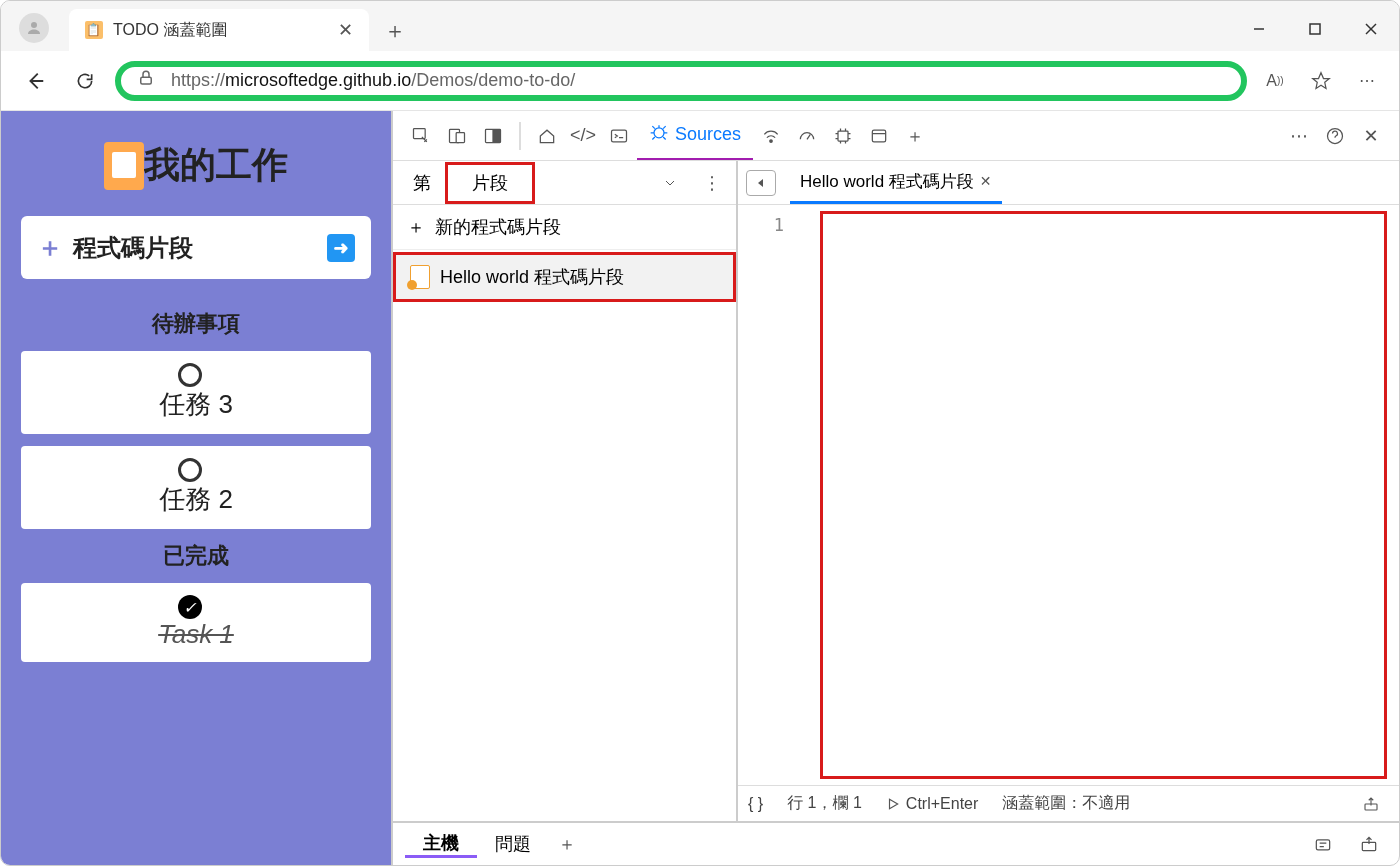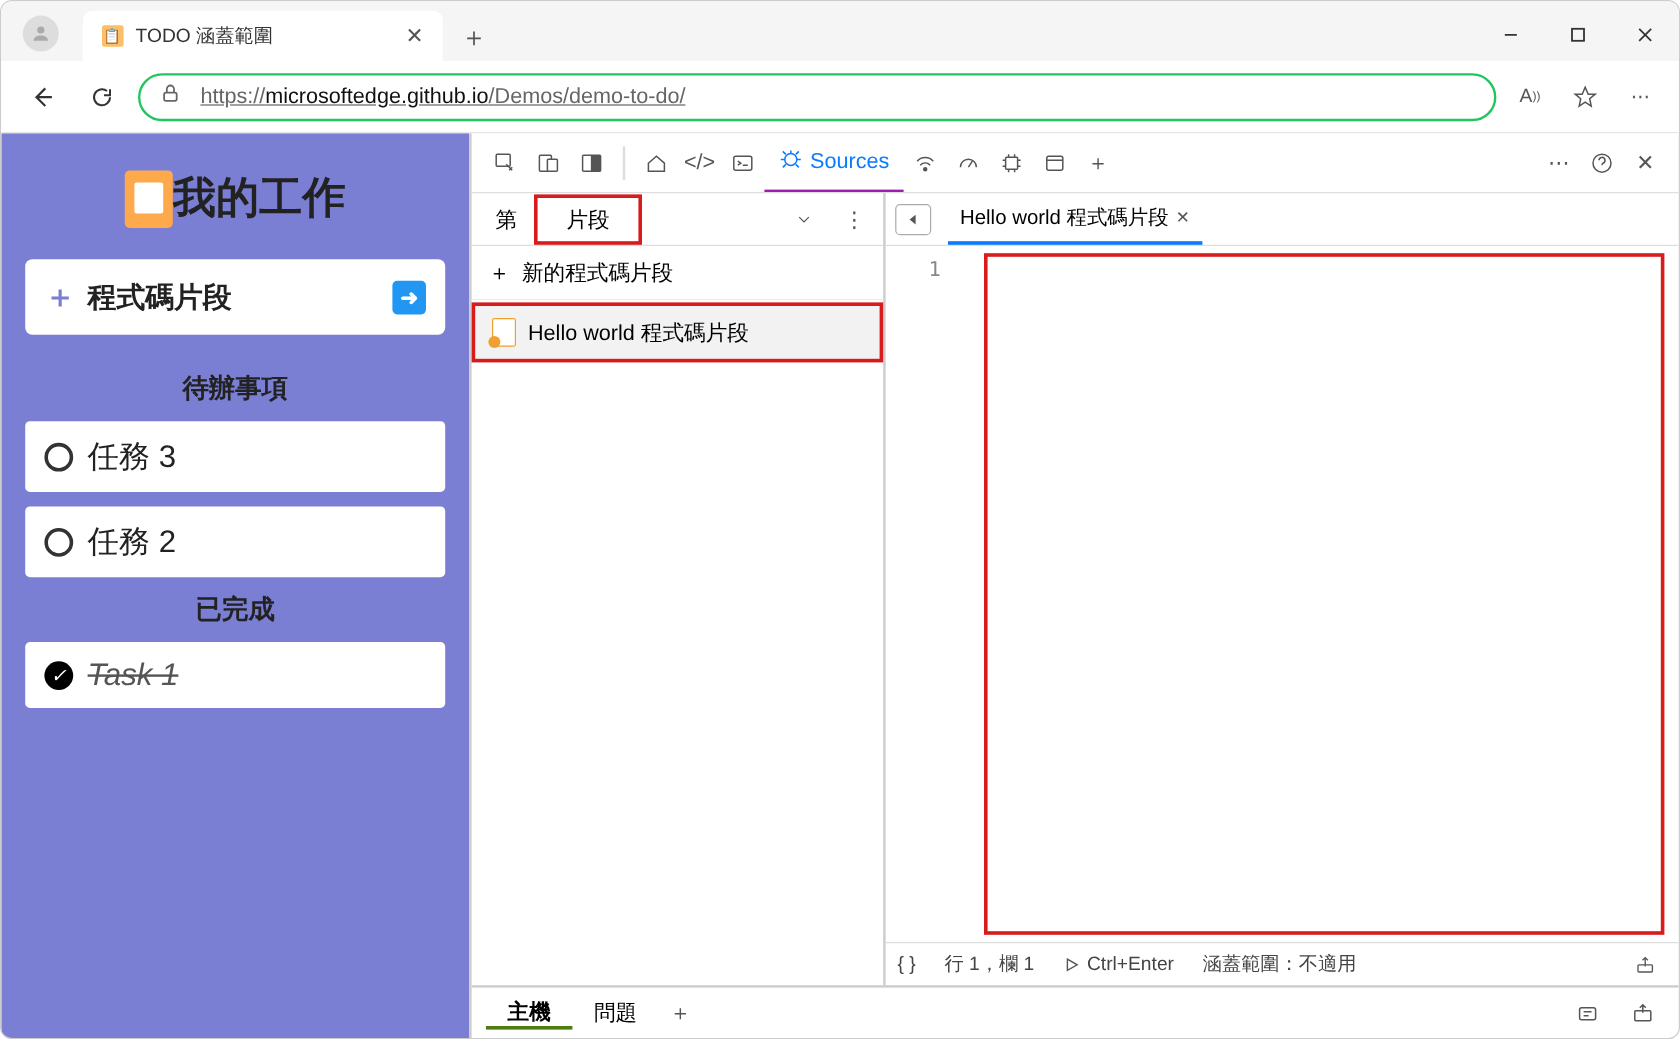--- a/index.html
+++ b/index.html
@@ -12,39 +12,39 @@
 .tab .icon { width:18px; height:18px; background:#fbbf6a; border-radius:2px; margin-right:10px; display:flex; align-items:center; justify-content:center; color:#fff; font-size:12px; }
 .tab .close { margin-left:auto; font-size:18px; color:#555; cursor:pointer; }
 .newtab { width:40px; height:40px; display:flex; align-items:center; justify-content:center; font-size:22px; color:#555; cursor:pointer; margin-left:6px; }
 .winbtns { margin-left:auto; display:flex; }
 .winbtn { width:56px; height:44px; display:flex; align-items:center; justify-content:center; font-size:14px; color:#333; cursor:pointer; }
 .winbtn svg { stroke:#333; fill:none; }
 
 
 .addressbar { height:60px; display:flex; align-items:center; background:#fff; padding:0 14px; gap:10px; border-bottom:1px solid #e5e5e5; }
 .navbtn { width:40px; height:40px; display:flex; align-items:center; justify-content:center; cursor:pointer; border-radius:4px; color:#333; }
-.urlbox { flex:1; height:40px; border:2px solid #22c55e; border-radius:20px; display:flex; align-items:center; padding:0 16px; color:#666; font-size:18px;text-decoration:underline; }
+.urlbox { flex:1; height:40px; border:6px solid #22c55e; border-radius:20px; display:flex; align-items:center; padding:0 16px; color:#666; font-size:18px; }
 .urlbox .lock { margin-right:16px; color:#666; }
 .urlbox .host { color:#111; }
 .abicon { width:36px; height:36px; display:flex; align-items:center; justify-content:center; color:#555; cursor:pointer; }
 
 
 .content { flex:1; display:flex; overflow:hidden; }
 
 
 .app { width:390px; background:#7b7fd3; padding:20px; color:#222; }
 .app-title { display:flex; align-items:center; justify-content:center; gap:0; margin:10px 0 26px; }
 .app-title .clip { width:40px; height:48px; background:#ffa94d; border-radius:4px; position:relative; }
 .app-title .clip::before { content:""; position:absolute; left:8px; right:8px; top:10px; height:26px; background:#fff; border-radius:2px; }
 .app-title h1 { font-size:36px; font-weight:700; }
 .addrow { background:#fff; border-radius:6px; padding:14px 16px; display:flex; align-items:center; font-size:24px; font-weight:700; margin-bottom:30px; cursor:pointer; }
 .addrow .plus { color:#7b7fd3; margin-right:10px; font-size:26px; font-weight:900; }
 .arrowbtn { margin-left:auto; width:28px; height:28px; background:#2196f3; border-radius:4px; color:#fff; display:flex; align-items:center; justify-content:center; font-size:18px; }
 .sect { font-size:22px; font-weight:700; text-align:center; margin:10px 0 12px; }
-.task { background:#fff; border-radius:4px; padding:12px 16px; display:flex; align-items:center; font-size:26px; margin-bottom:12px; cursor:pointer; }
+.task { background:#fff; border-radius:4px; padding:12px 16px; display:flex; align-items:center; font-size:26px; margin-bottom:12px; cursor:pointer;flex-direction:column; }
 .task .circle { width:24px; height:24px; border:3px solid #333; border-radius:50%; margin-right:12px; }
 .task.done { font-style:italic; color:#555; }
 .task.done .check { width:24px; height:24px; background:#000; border-radius:50%; color:#fff; display:flex; align-items:center; justify-content:center; margin-right:12px; font-size:16px; }
 .task.done span.label { text-decoration:line-through; }
 
 
 .devtools { flex:1; display:flex; flex-direction:column; border-left:2px solid #ccc; }
 .toolbar { height:50px; display:flex; align-items:center; padding:0 10px; border-bottom:1px solid #ddd; }
 .tbsep { width:2px; height:28px; background:#ddd; margin:0 8px; }
 .tbicon { width:36px; height:36px; display:flex; align-items:center; justify-content:center; color:#555; cursor:pointer; font-size:18px; border-radius:4px; }
@@ -71,21 +71,21 @@
 .filetab .xc { font-size:14px; color:#555; }
 .code { flex:1; display:flex; position:relative; }
 .gutter { width:56px; text-align:right; color:#888; font-family:Consolas,monospace; font-size:17px; padding:10px 10px 0 0; }
 .redbox { position:absolute; left:82px; right:12px; top:6px; bottom:6px; border:3.5px solid #d81b1b; }
 .statusline { height:36px; border-top:1px solid #ddd; display:flex; align-items:center; padding:0 10px; font-size:16px; color:#444; gap:24px; }
 .statusline .sep { margin-left:auto; }
 .runbtn { display:flex; align-items:center; gap:6px; cursor:pointer; }
 
 .drawer { height:44px; border-top:2px solid #ccc; display:flex; align-items:center; padding:0 12px; font-size:18px; }
 .drawer .dt { padding:0 18px; cursor:pointer; }
-.drawer .dt.active { border-bottom:3px solid #4d7c0f; font-weight:600;font-family:Liberation Serif, serif; }
+.drawer .dt.active { border-bottom:3px solid #8b5cf6; font-weight:600;font-family:Liberation Serif, serif; }
 .drawer .dright { margin-left:auto; display:flex; gap:10px; }
 </style>
 </head>
 <body>
 
 <div class="titlebar">
   <div class="profile">
     <svg width="18" height="18" viewBox="0 0 24 24" fill="#aaa">
         <circle cx="12" cy="8" r="4"></circle>
         <path d="M4 20c0-4 4-6 8-6s8 2 8 6"></path>

